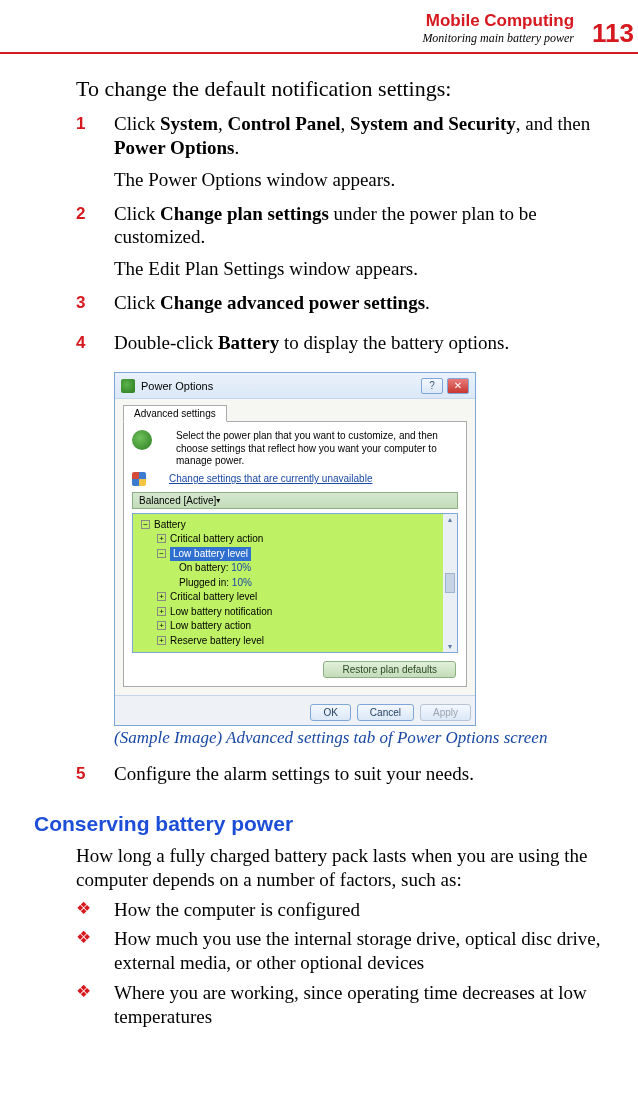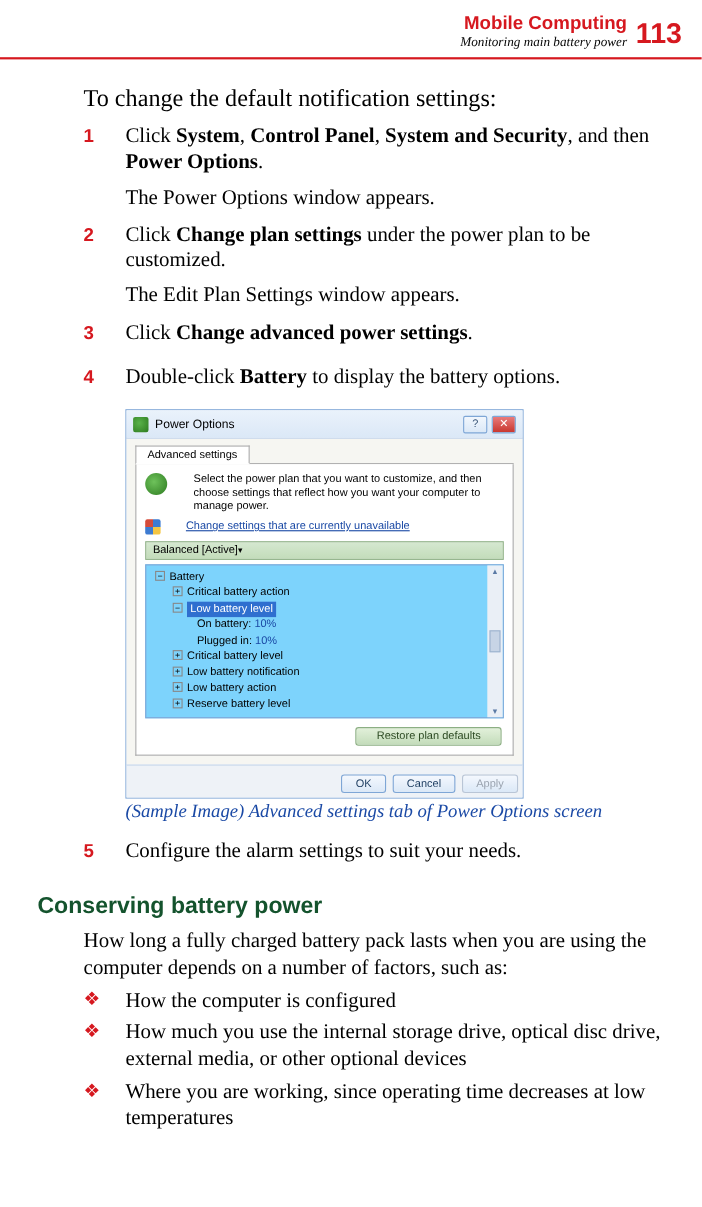--- a/index.html
+++ b/index.html
@@ -7,23 +7,23 @@
       font-family: 'Times New Roman', Times, serif;
       background: #fff;
       width: 638px;
       height: 1097px;
       position: relative;
       padding: 0;
     }
     .header {
       display: flex;
       justify-content: flex-end;
-      align-items: center;
-      padding: 10px 18px 0 0;
-      gap: 8px;
+      align-items: flex-end;
+      padding: 10px 4px 0 0;
+      gap: 18px;
     }
     .header-text {
       text-align: right;
       line-height: 1.25;
     }
     .chapter-title {
       color: #d6181f;
       font-family: Arial, Helvetica, sans-serif;
       font-weight: bold;
       font-size: 17px;
@@ -180,21 +180,21 @@
       padding: 2px 6px;
       font-size: 10px;
       display: flex;
       justify-content: flex-start;
       align-items: center;
       margin-bottom: 4px;
     }
     .chev { font-size: 8px; }
     .tree-box {
       border: 1px solid #7ea6d6;
-      background: #7dd3fc;
+      background: #bef264;
       padding: 4px 4px 4px 2px;
       position: relative;
     }
     .tree-scroll {
       position: absolute;
       right: 0; top: 0; bottom: 0;
       width: 14px;
       background: #eaeff6;
       display: flex;
       flex-direction: column;
@@ -253,21 +253,21 @@
       border-top: 1px solid #c6d6ea;
     }
     .action-row .btn.apply { color: #9aa3af; border-color: #b9c5d6; }
     .caption {
       color: #1a49a5;
       font-style: italic;
       font-size: 17px;
       margin: 2px 0 0 38px;
     }
     .section-heading {
-      color: #14532d;
+      color: #1d4ed8;
       font-family: Arial, Helvetica, sans-serif;
       font-weight: bold;
       font-size: 21px;
       margin: 18px 0 8px -42px;
     }
     .body-para {
       font-size: 19px;
       line-height: 1.25;
       margin-bottom: 6px;
     }

